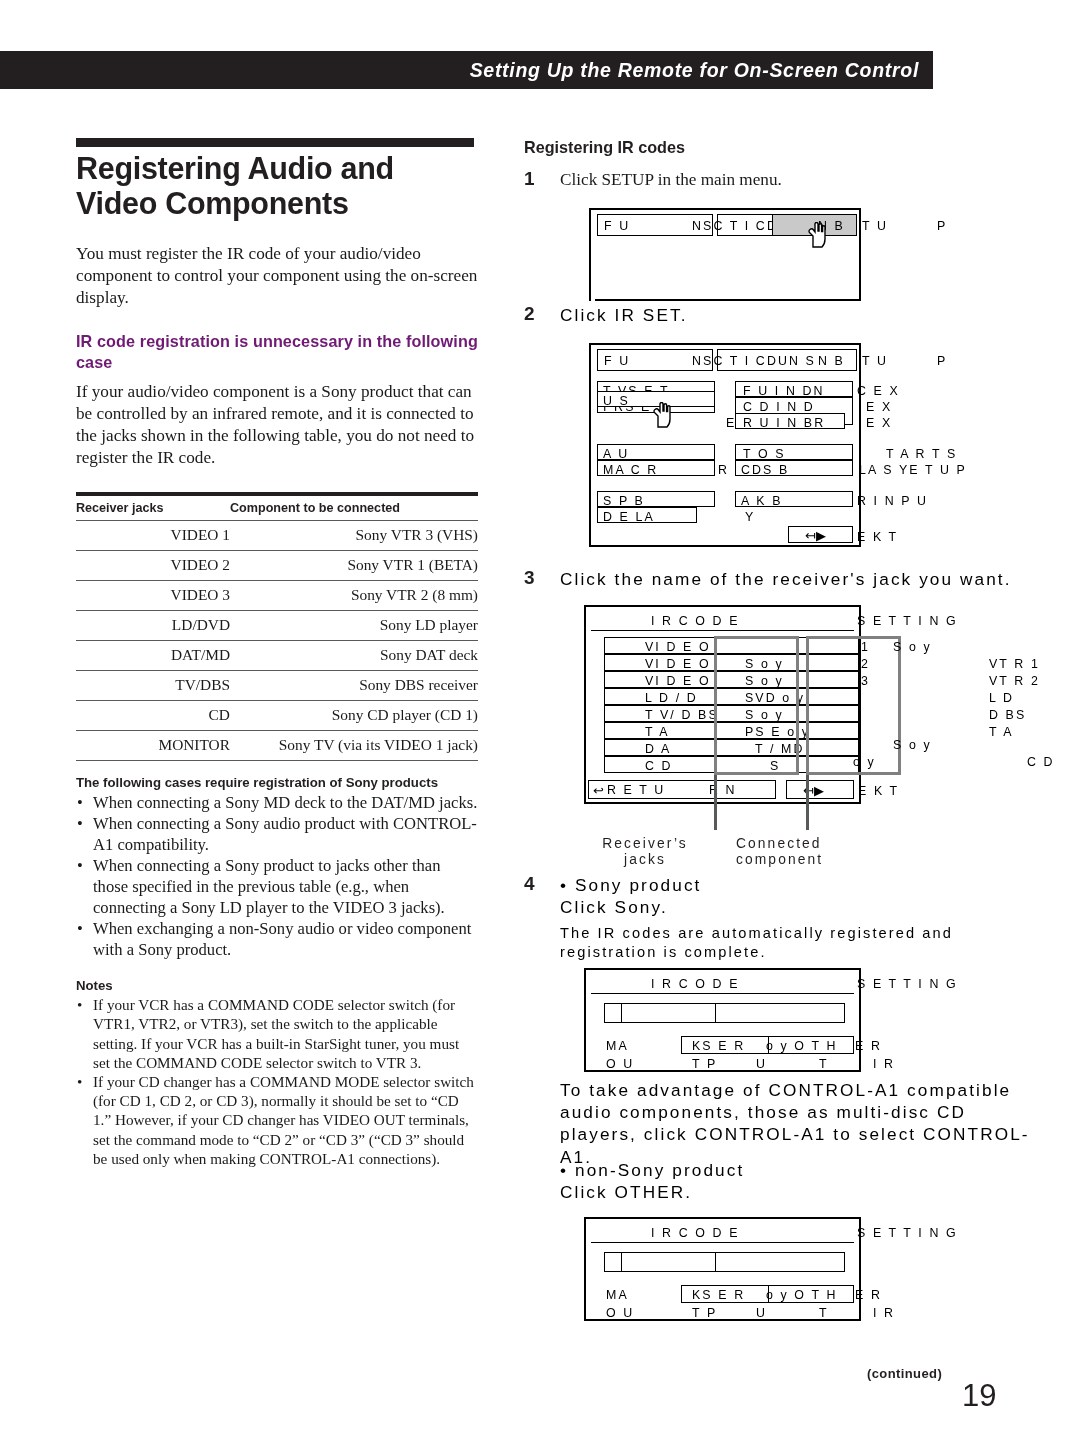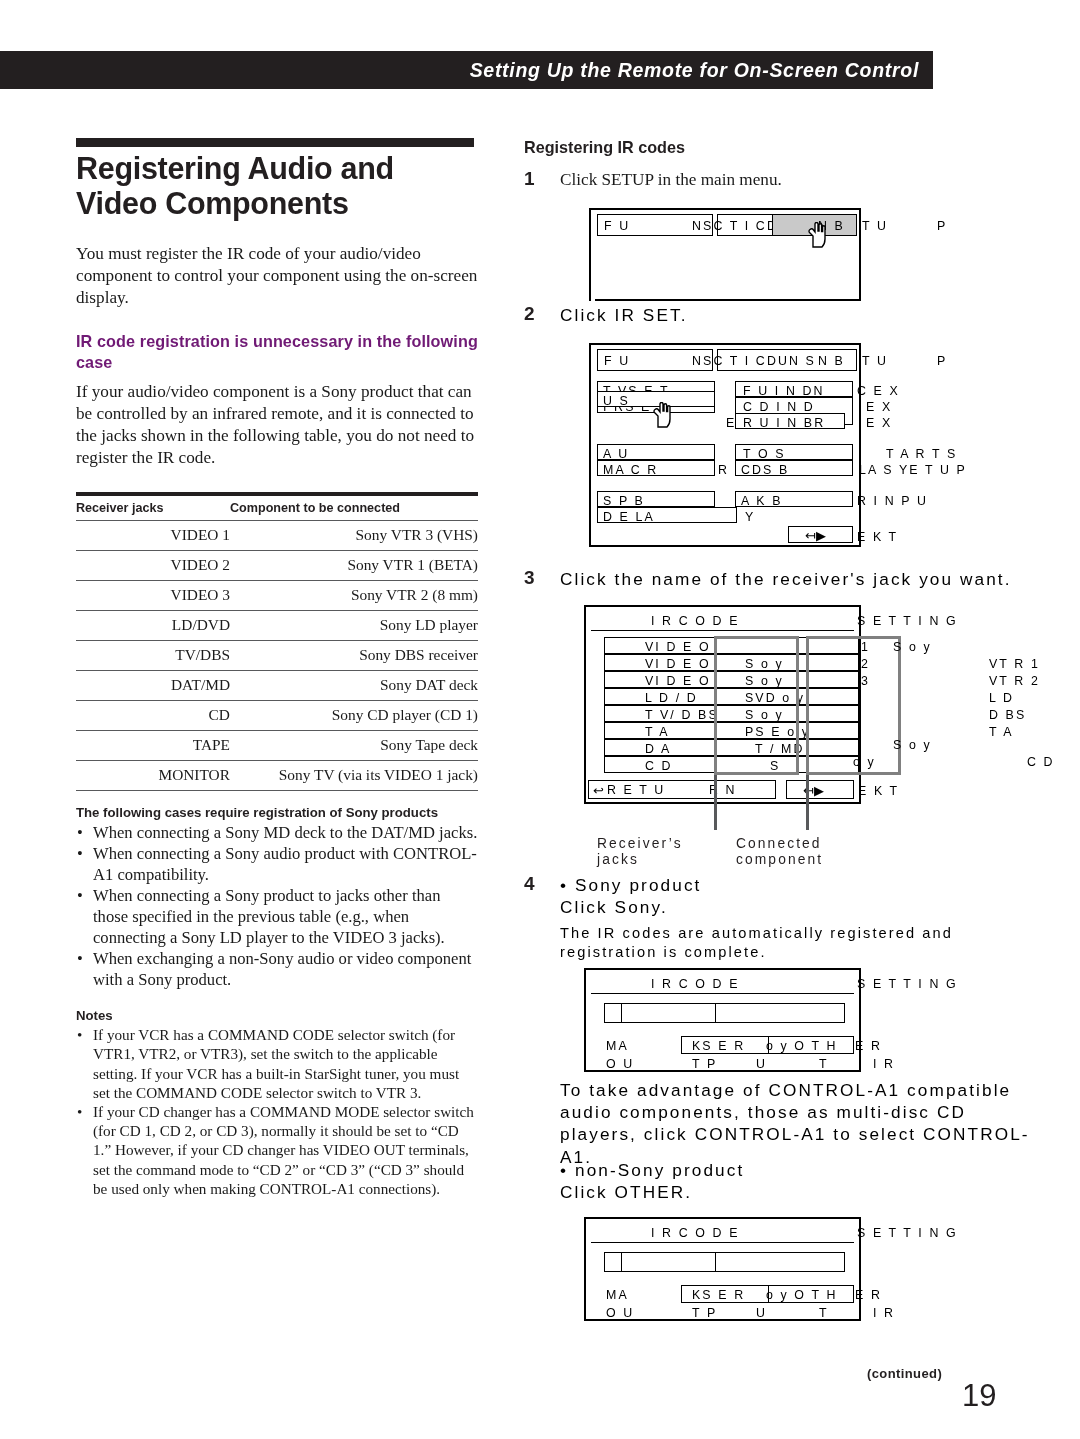--- a/index.html
+++ b/index.html
@@ -295,34 +295,30 @@
         </tr>
       <tr>
           <td class="c1">VIDEO 3</td>
           <td>Sony VTR 2 (8 mm)</td>
         </tr>
       <tr>
           <td class="c1">LD/DVD</td>
           <td>Sony LD player</td>
         </tr>
       <tr>
+          <td class="c1">DAT/MD</td>
+          <td>Sony DAT deck</td>
+        </tr>
+      <tr>
           <td class="c1">TV/DBS</td>
           <td>Sony DBS receiver</td>
         </tr>
       <tr>
-          <td class="c1">DAT/MD</td>
-          <td>Sony DAT deck</td>
-        </tr>
-      <tr>
           <td class="c1">CD</td>
           <td>Sony CD player (CD 1)</td>
-        </tr>
-      <tr>
-          <td class="c1">TAPE</td>
-          <td>Sony Tape deck</td>
         </tr>
       <tr>
           <td class="c1">MONITOR</td>
           <td>Sony TV (via its VIDEO 1 jack)</td>
         </tr>
     </tbody>
   </table>
 
   <h3 class="caseshead">The following cases require registration of Sony products</h3>
   <ul class="bul">
@@ -427,21 +423,21 @@
   <div class="osd-cell" style="left:735px;top:460px;width:118px;height:16px;">
       <span class="osd-txt" style="left:5px;top:3px;">CDS            B</span>
     </div>
 
   <div class="osd-txt" style="left:886px;top:448px;">T A          R  T         S</div>
   <div class="osd-txt" style="left:859px;top:464px;">LA   S     YE T U          P</div>
 
   <div class="osd-cell" style="left:597px;top:491px;width:118px;height:16px;">
       <span class="osd-txt" style="left:5px;top:3px;">S      P         B</span>
     </div>
-  <div class="osd-cell" style="left:597px;top:507px;width:140px;height:16px;">
+  <div class="osd-cell" style="left:597px;top:507px;width:100px;height:16px;">
       <span class="osd-txt" style="left:5px;top:3px;">D    E LA</span>
     </div>
   <div class="osd-cell" style="left:735px;top:491px;width:118px;height:16px;">
       <span class="osd-txt" style="left:5px;top:3px;">A                K    B</span>
     </div>
   <div class="osd-txt" style="left:745px;top:511px;">Y</div>
   <div class="osd-txt" style="left:857px;top:495px;">R            I N P    U</div>
 
   <div class="osd-cell" style="left:788px;top:526px;width:65px;height:17px;">
     <span class="osd-txt" style="left:16px;top:2px;font-size:13px;letter-spacing:0;">↤▶</span>
@@ -516,21 +512,21 @@
     <span class="osd-txt" style="left:18px;top:3px;">R    E T U</span>
     <span class="osd-txt" style="left:120px;top:3px;">R   N</span>
   </div>
   <div class="osd-cell" style="left:786px;top:780px;width:68px;height:19px;">
     <span class="osd-txt" style="left:16px;top:3px;font-size:13px;letter-spacing:0;">↤▶</span>
   </div>
   <div class="osd-txt" style="left:858px;top:785px;">E K T</div>
 
   <div class="leader" style="left:714px;top:775px;height:55px;"></div>
   <div class="leader" style="left:806px;top:775px;height:55px;"></div>
-  <div class="caption" style="left:597px;top:836px;width:130px;text-align:left;">Receiver’s jacks</div>
+  <div class="caption" style="left:580px;top:836px;width:130px;text-align:center;">Receiver’s jacks</div>
   <div class="caption" style="left:736px;top:836px;width:86px;text-align:left;">Connected component</div>
 </div>
 
 <div class="osd" style="position:absolute;left:0;top:0;width:1080px;height:1439px;">
   <div class="step" style="position:absolute;left:524px;top:874px;width:470px;">
     <span class="num">4</span>
     <div class="txt">• Sony product</div>
     <div class="txt">Click Sony.</div>
     <div class="small" style="margin-top:6px;">The IR codes are automatically registered and registration is complete.</div>
   </div>

